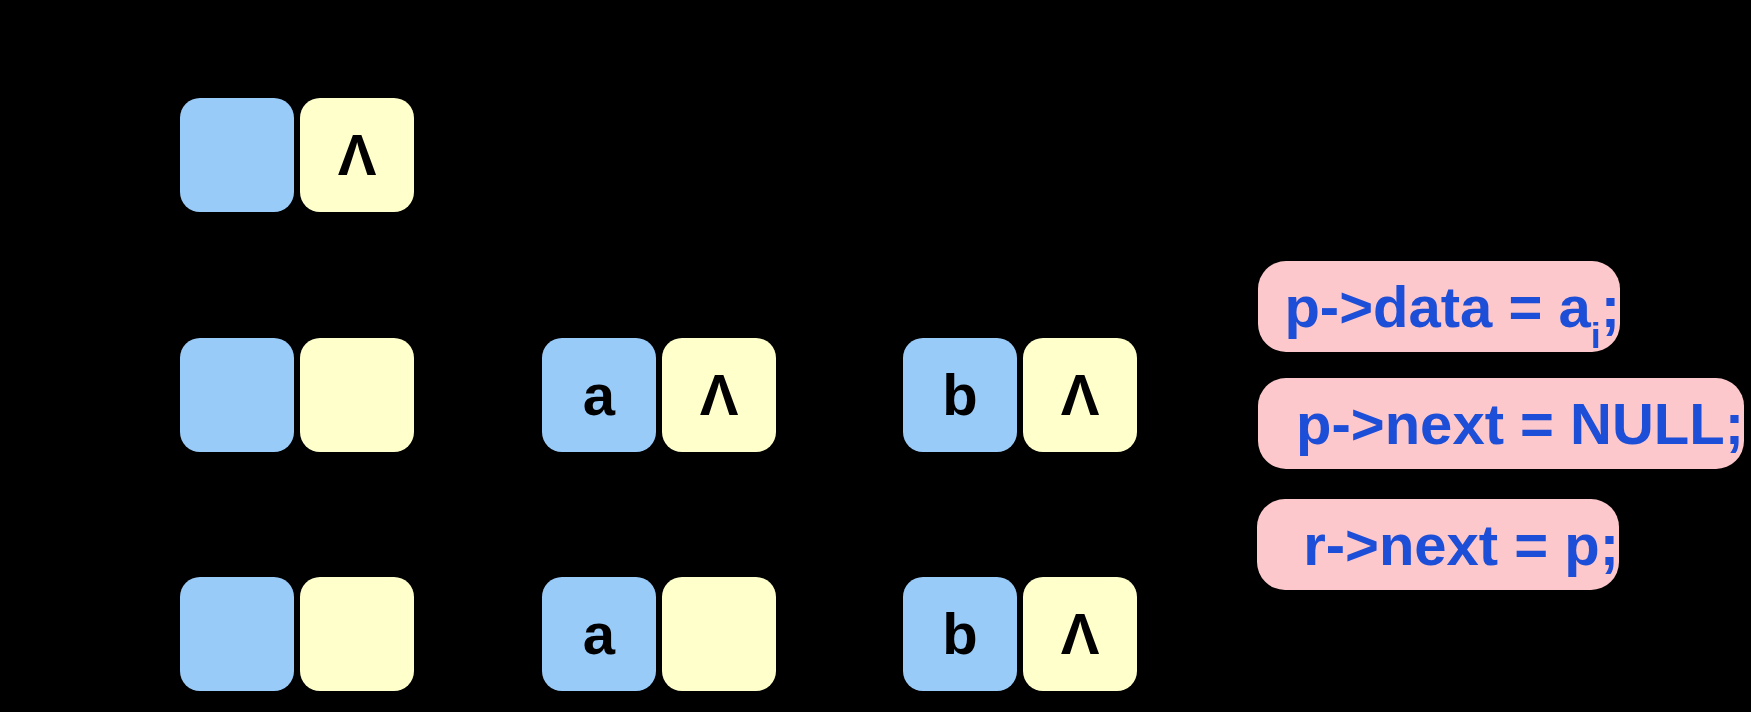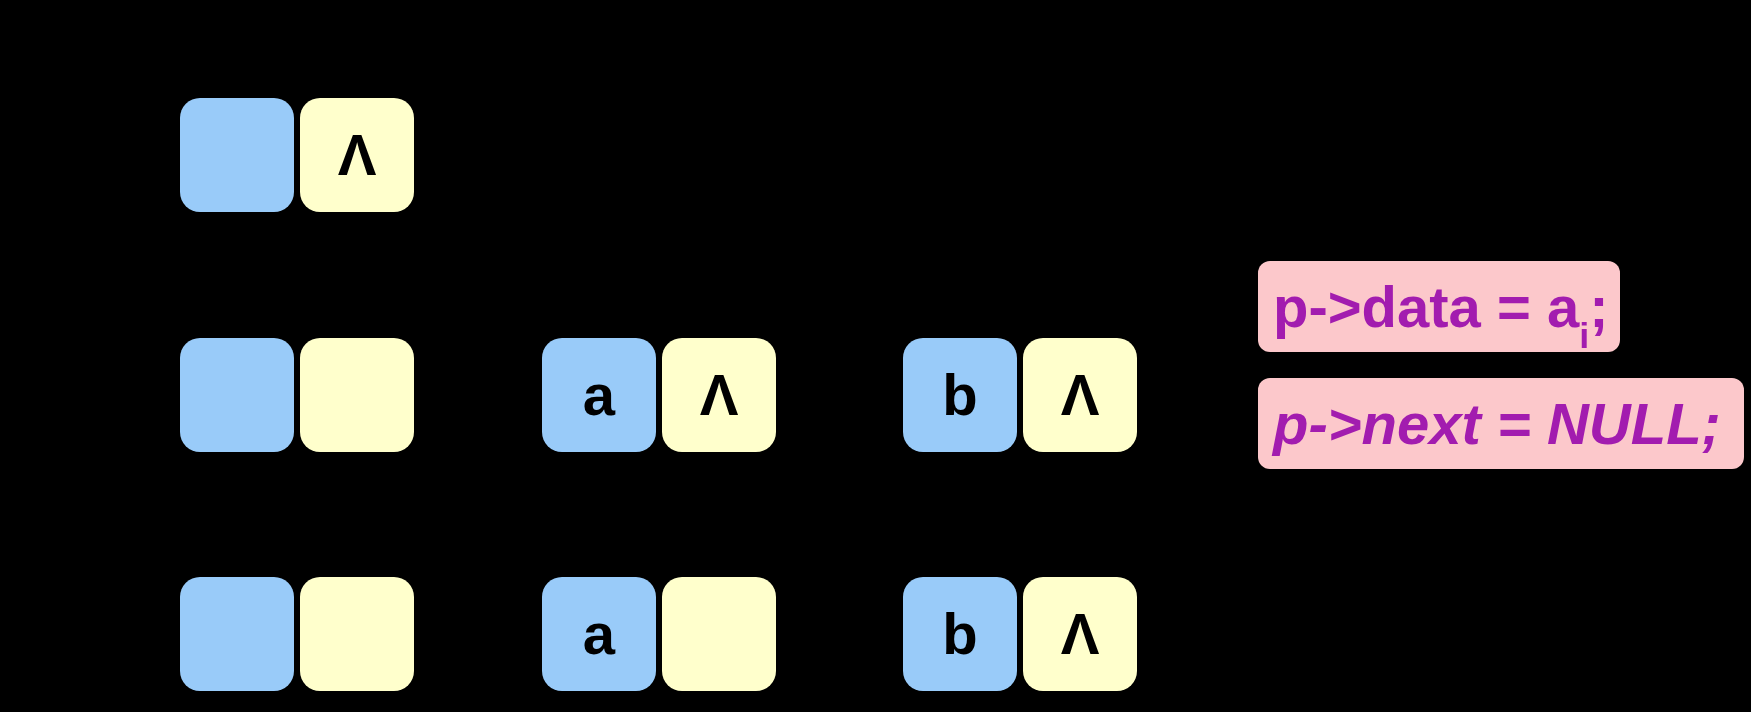--- a/index.html
+++ b/index.html
@@ -34,46 +34,47 @@
   }
   .cell.data-cell {
     background: #99CBF9;
   }
   .cell.pointer-cell {
     background: #FFFFCC;
   }
   .code-box {
     position: absolute;
     height: 91px;
-    border-radius: 12px;
+    border-radius: 28px;
     background: #FCC8CB;
-    color: #a21caf;
+    color: #1d4ed8;
     font-weight: bold;
     font-size: 58px;
     line-height: 91px;
     padding-left: 15px;
     box-sizing: border-box;
     white-space: nowrap;
+    text-align: right;
   }
   .code-box sub {
     font-size: 0.62em;
     line-height: 0;
     position: relative;
     bottom: -0.22em;
   }
   
   .r1 { top: 98px; }
   .r2 { top: 338px; }
   .r3 { top: 577px; }
   .c1 { left: 180px; }
   .c2 { left: 542px; }
   .c3 { left: 903px; }
   
   #code-1 { left: 1258px; top: 261px; width: 362px; }
-  #code-2 { left: 1258px; top: 378px; width: 486px; font-style: italic; }
+  #code-2 { left: 1258px; top: 378px; width: 486px; }
   #code-3 { left: 1257px; top: 499px; width: 362px; }
   #code-4 { left: 1257px; top: 604px; width: 182px; }
 </style>
 </head>
 <body>
 
 <div id="canvas">
 
   <div class="node r1 c1">
     <div class="cell data-cell"></div>
@@ -103,15 +104,16 @@
   </div>
   <div class="node r3 c3">
     <div class="cell data-cell">b</div>
     <div class="cell pointer-cell">Λ</div>
   </div>
 
   <div class="code-box" id="code-1"><span>p-&gt;data = a</span><sub>i</sub><span>;</span></div>
 
   <div class="code-box" id="code-2">p-&gt;next = NULL;</div>
 
+  <div class="code-box" id="code-3">r-&gt;next = p;</div>
 
 
 </div>
 
 </body></html>

